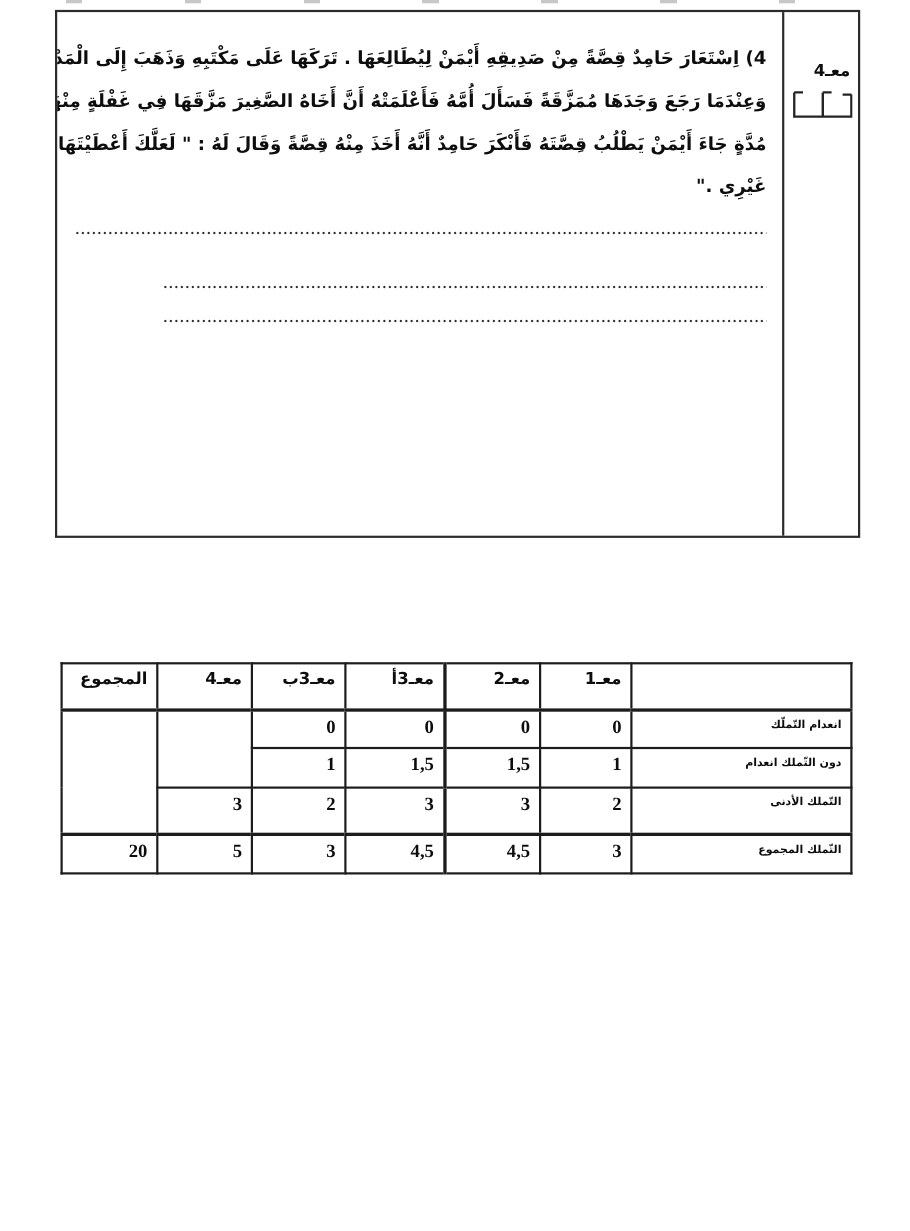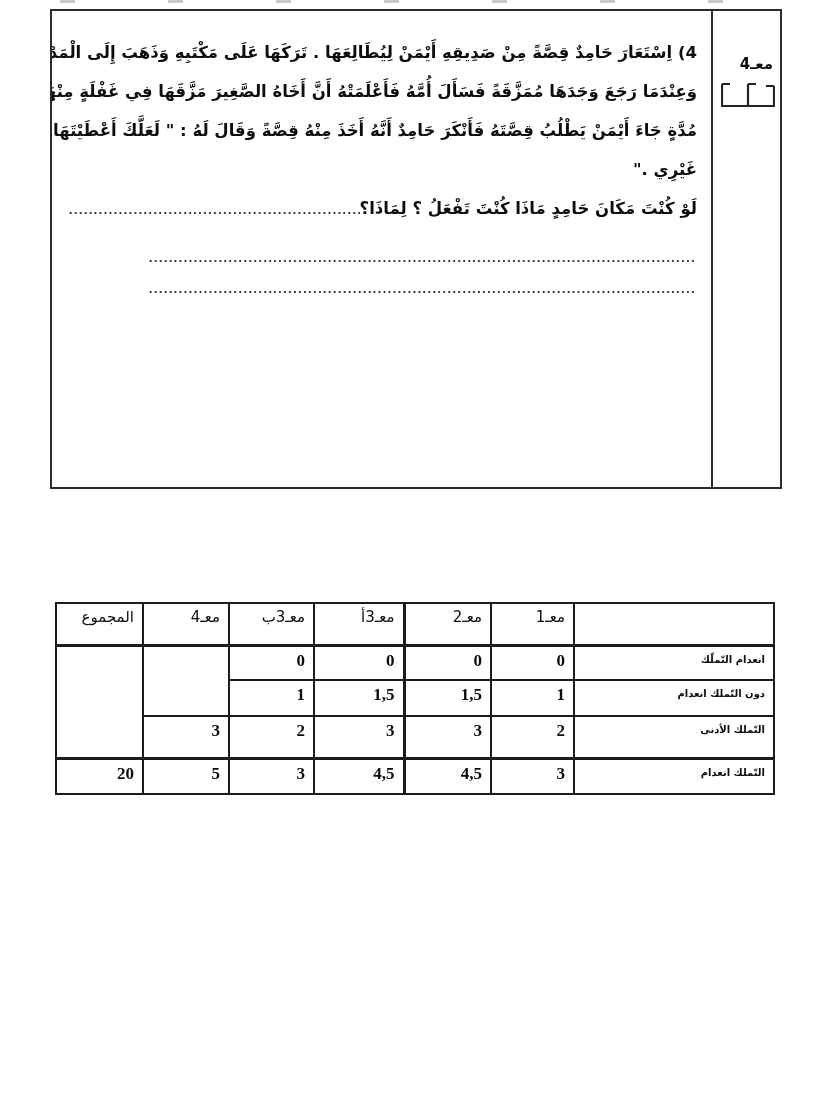--- a/index.html
+++ b/index.html
@@ -25,21 +25,21 @@
           margin-left:2px;}
   .dotline{width:548px;height:31px;line-height:31px;overflow:hidden;white-space:nowrap;direction:ltr;
            text-align:left;font-family:"Liberation Serif",serif;font-weight:bold;font-size:13.5px;
            letter-spacing:1.6px;color:#2a2a2a;}
   .dotline.first{margin-top:14px;}
   
   table.rubric{position:absolute;left:55px;top:602px;width:718px;border-collapse:collapse;
                table-layout:fixed;direction:rtl;border:2.5px solid #1c1c1c;}
   table.rubric td,table.rubric th{border:2px solid #1c1c1c;vertical-align:top;box-sizing:border-box;
                padding:3px 8px 0 2px;text-align:right;overflow:hidden;}
-  th.hdr{font-family:"DejaVu Sans",sans-serif;font-weight:normal;font-size:15px;line-height:20px;padding-top:8px;}
+  th.hdr{font-family:"DejaVu Sans",sans-serif;font-weight:bold;font-size:15px;line-height:20px;padding-top:8px;}
   td.rowlabel{font-family:"DejaVu Sans",sans-serif;font-weight:bold;font-size:10px;line-height:20px;padding-top:6px;}
   td.val{font-family:"Liberation Serif",serif;font-weight:bold;font-size:17px;line-height:22px;}
   tr.hdr-row th{border-bottom:3.5px solid #1c1c1c;}
   .thickL{border-left:3.5px solid #1c1c1c !important;}
   tr.last-row td{border-top:3px solid #1c1c1c;}
 </style>
 </head>
 <body>
 
 <div id="canvas">
@@ -47,21 +47,20 @@
   <div class="scan-marks"></div>
 
   <div class="qbox">
 
     <div class="qtext">
       <div class="q-line">4) اِسْتَعَارَ حَامِدٌ قِصَّةً مِنْ صَدِيقِهِ أَيْمَنْ لِيُطَالِعَهَا . تَرَكَهَا عَلَى مَكْتَبِهِ وَذَهَبَ إِلَى الْمَدْرَسَةِ</div>
       <div class="q-line">وَعِنْدَمَا رَجَعَ وَجَدَهَا مُمَزَّقَةً فَسَأَلَ أُمَّهُ فَأَعْلَمَتْهُ أَنَّ أَخَاهُ الصَّغِيرَ مَزَّقَهَا فِي غَفْلَةٍ مِنْهَا .وَبَعْدَ</div>
       <div class="q-line">مُدَّةٍ جَاءَ أَيْمَنْ يَطْلُبُ قِصَّتَهُ فَأَنْكَرَ حَامِدٌ أَنَّهُ أَخَذَ مِنْهُ قِصَّةً وَقَالَ لَهُ : " لَعَلَّكَ أَعْطَيْتَهَا لِأَحَدٍ</div>
       <div class="q-line">غَيْرِي ."</div>
       <div class="q-line6">
-        <span class="q-q">لَوْ كُنْتَ مَكَانَ حَامِدٍ مَاذَا كُنْتَ تَفْعَلُ ؟ لِمَاذَا؟</span>
         <span class="leader">........................................................................................................................................................................</span>
       </div>
       <div class="dotline first">........................................................................................................................................................................</div>
       <div class="dotline">........................................................................................................................................................................</div>
     </div>
 
     <div class="score-col">
       <div class="score-label">معـ4</div>
       <svg class="score-bracket" width="54" height="30" viewBox="0 0 54 30">
         <path d="M1 6 V28 H53 V8 M27 6 V28 M1 6 H9 M27 6 H35 M45 8 H53" fill="none" stroke="#242424" stroke-width="2.2"></path>
@@ -107,21 +106,21 @@
     </tr>
     <tr style="height:42px;">
       <td class="rowlabel">التّملك الأدنى</td>
       <td class="val">2</td>
       <td class="val thickL">3</td>
       <td class="val">3</td>
       <td class="val">2</td>
       <td class="val">3</td>
     </tr>
     <tr class="last-row" style="height:36px;">
-      <td class="rowlabel">التّملك انعدام</td>
+      <td class="rowlabel">التّملك المجموع</td>
       <td class="val">3</td>
       <td class="val thickL">4,5</td>
       <td class="val">4,5</td>
       <td class="val">3</td>
       <td class="val">5</td>
       <td class="val">20</td>
     </tr>
   </tbody>
     </table>
 

